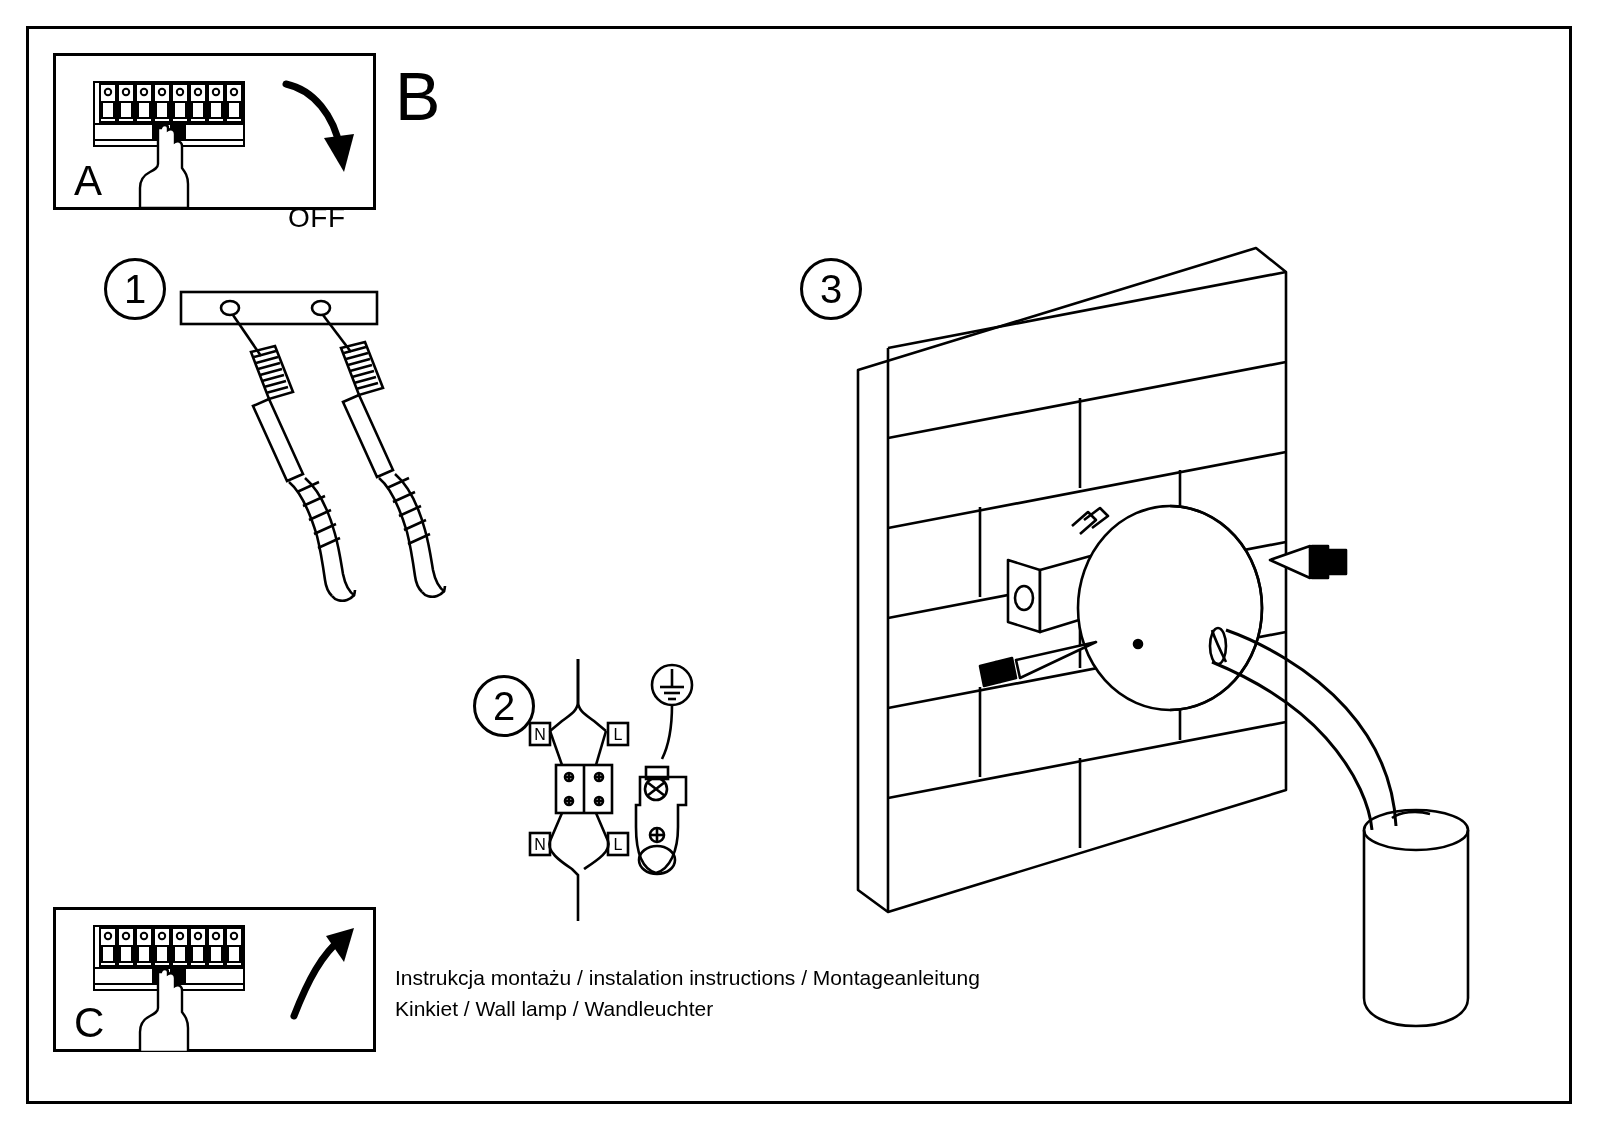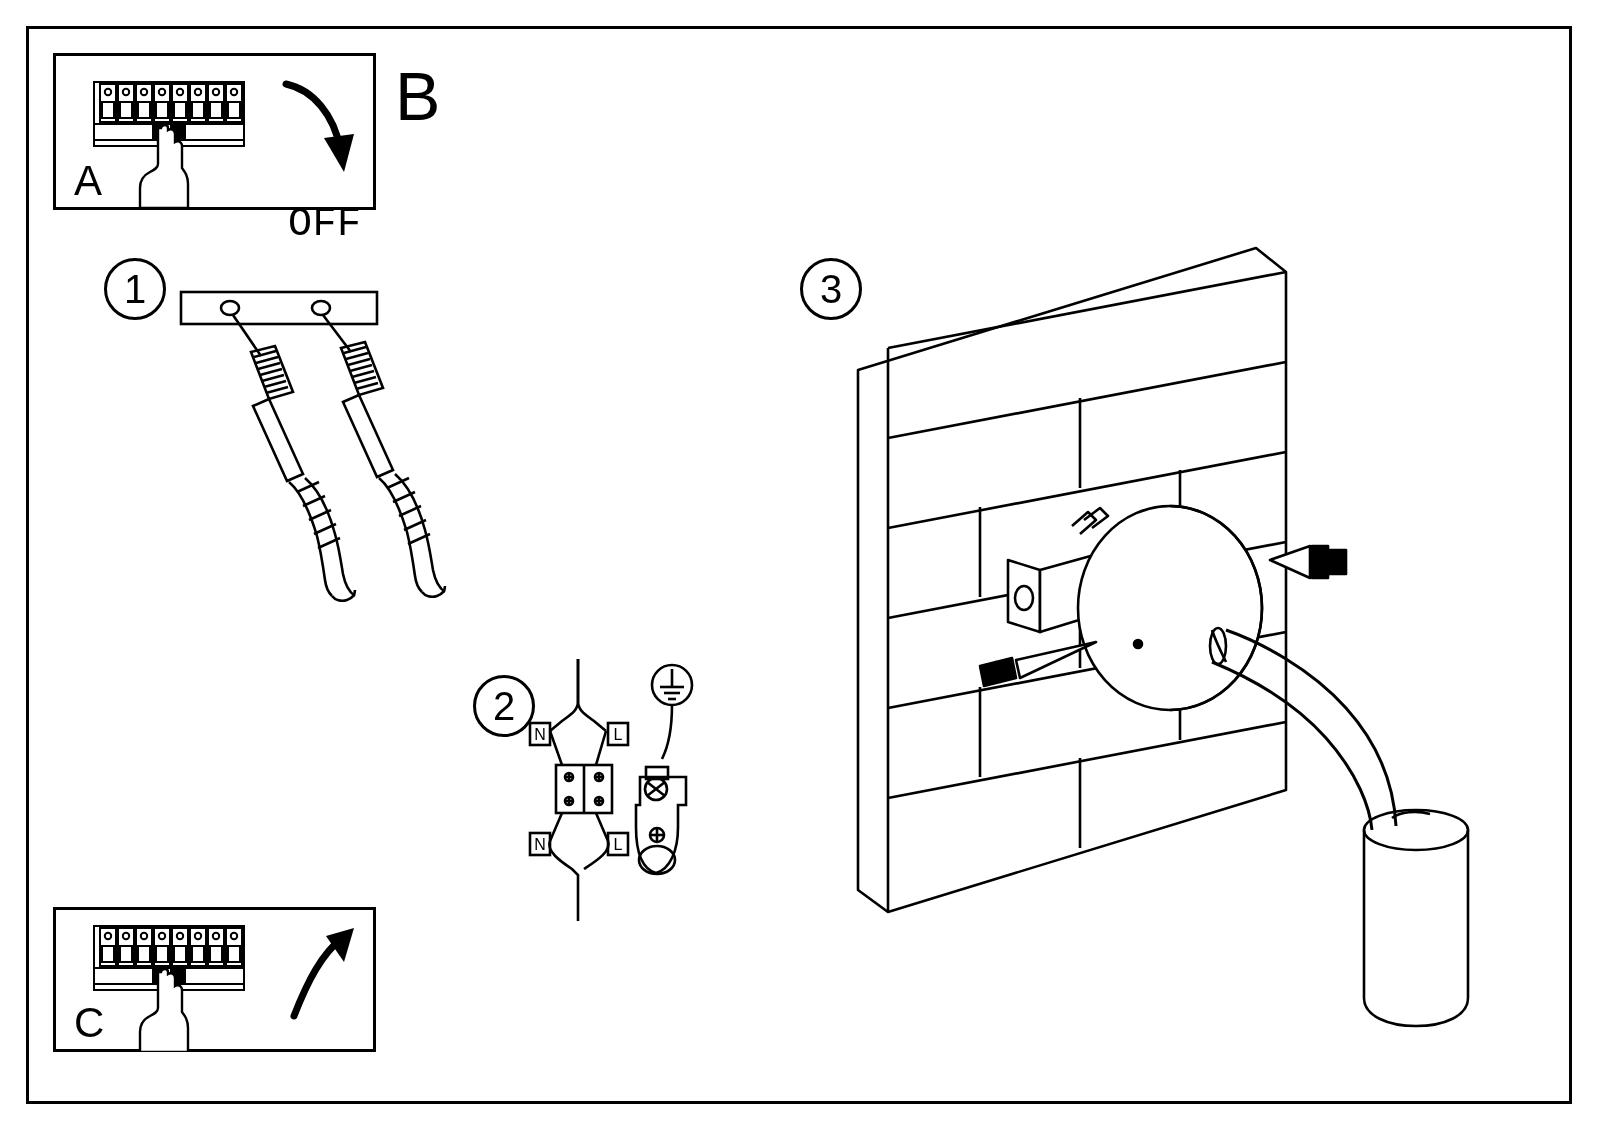--- a/index.html
+++ b/index.html
@@ -57,23 +57,22 @@
   .letter-c { left: 18px; top: 92px; }
   .letter-b {
     position: absolute;
     left: 395px;
     top: 62px;
     font-size: 68px;
     line-height: 1;
   }
   .word {
     position: absolute;
-    font-size: 40px;
+    font-size: 28px;
     letter-spacing: 0.5px;
-    font-family: Liberation Mono, monospace;
   }
   .word-off { left: 232px; top: 146px; }
   .circle-num {
     position: absolute;
     width: 62px;
     height: 62px;
     border: 3px solid #000;
     border-radius: 50%;
     box-sizing: border-box;
     display: flex;
@@ -363,14 +362,18 @@
       <path d="M372 432 C406 446 452 470 486 508 C518 544 530 578 532 600" stroke-width="3"></path>
       <path d="M372 400 C376 412 382 424 386 432" stroke-width="2.6"></path>
       <ellipse cx="378" cy="416" rx="8" ry="18"></ellipse>
 
       <path d="M524 600 L524 768 C524 786 548 796 576 796 C604 796 628 786 628 768 L628 600" fill="#fff"></path>
       <ellipse cx="576" cy="600" rx="52" ry="20"></ellipse>
       <path d="M552 588 C560 582 576 580 590 584"></path>
     </g>
   </svg>
 
+  <div class="caption">
+    <div>Instrukcja montażu / instalation instructions / Montageanleitung</div>
+    <div>Kinkiet / Wall lamp / Wandleuchter</div>
+  </div>
 
 </div>
 
 </body></html>

